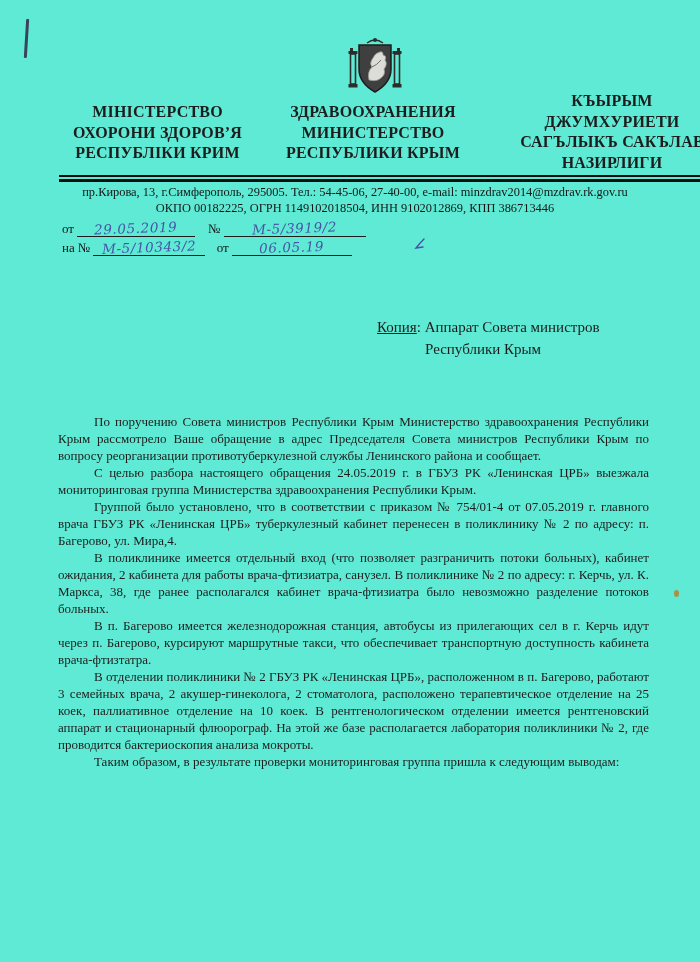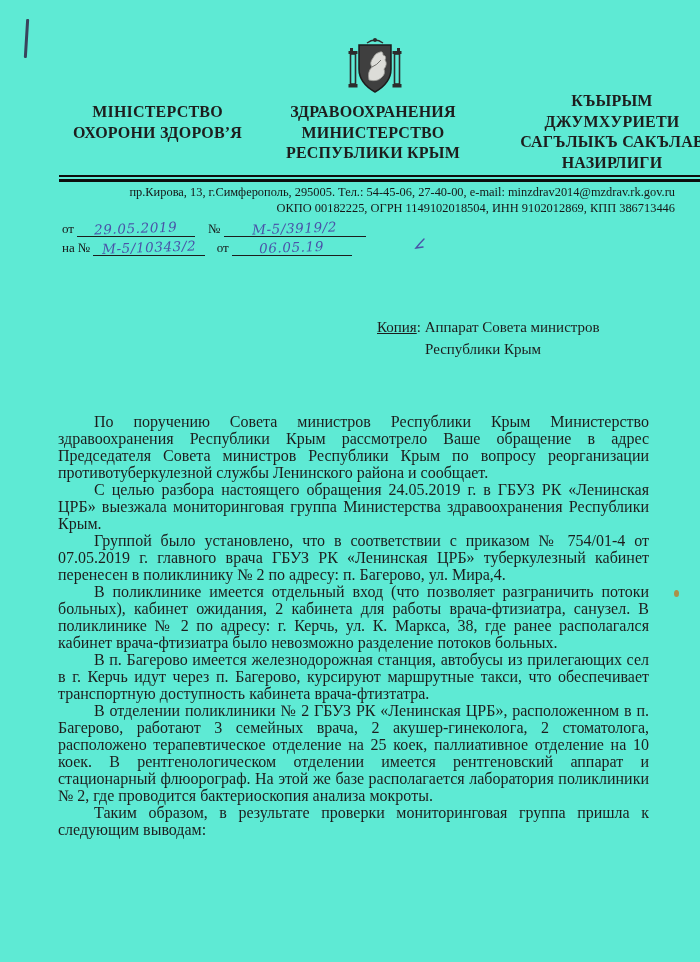--- a/index.html
+++ b/index.html
@@ -20,42 +20,42 @@
     font-size:16px; line-height:20.5px; letter-spacing:.2px; white-space:nowrap;}
   .hcol div{white-space:nowrap;}
   .hcol-uk{left:50px; top:102px; width:215px;}
   .hcol-ru{left:268px; top:102px; width:210px;}
   .hcol-crh{left:482px; top:91px; width:260px;}
   
   .rule{position:absolute; left:59px; top:175px; width:641px;}
   .rule .thin{height:2px; background:#0d0d0d;}
   .rule .thick{height:3.5px; background:#0d0d0d; margin-top:1.5px;}
   
-  .contact{position:absolute; left:35px; top:184px; width:640px; text-align:right;
+  .contact{position:absolute; left:35px; top:184px; width:640px; text-align:center;
     font-size:12.4px; line-height:16px; color:#161616;}
   
   .refblock{position:absolute; left:62px; top:219px; font-size:13px; color:#151515;}
   .refrow{height:19px; white-space:nowrap;}
   .reflabel{display:inline-block; vertical-align:bottom; padding-right:3px;}
   .reffield{display:inline-block; vertical-align:bottom; border-bottom:1.4px solid #1d1d1d;
     text-align:center; height:17px;}
   .hand{display:inline-block; font-family:"DejaVu Serif", serif; font-style:italic;
     font-size:13.5px; letter-spacing:.6px; color:#4a53a8;
     transform:rotate(-2deg) translateY(1px); white-space:nowrap;}
   .f-date1{width:118px;} .f-num1{width:142px; margin-left:10px;}
   .f-num2{width:112px;} .f-date2{width:120px; margin-left:8px;}
   .check-mark{position:absolute; left:413px; top:236px;}
   
   .copyto{position:absolute; left:377px; top:316px; width:245px;
     font-size:15px; line-height:22px;}
   .copyto .u{text-decoration:underline;text-align:center;}
   .copyto .l2{padding-left:48px;}
   
   .bodytext{position:absolute; left:58px; top:413px; width:591px;
-    font-size:16px; line-height:17px; text-align:justify;}
+    font-size:13px; line-height:17px; text-align:justify;}
   .bodytext p{margin:0; text-indent:36px;}
 </style>
 </head>
 <body>
 
 <div class="page">
 
   <div class="pen-slash"></div>
   <div class="speck"></div>
 
@@ -78,20 +78,21 @@
       <path d="M12 9 H44 V33 Q44 47 28 56 Q12 47 12 33 Z" fill="#3f3f3f" stroke="#1d1d1d" stroke-width="1.5"></path>
 
       <path d="M22 44 Q20 36 25 31 Q22 27 26 22 Q28 17 33 16 Q36 15 36 19 Q40 20 38 24 Q41 28 37 33 Q39 38 34 42 Q30 46 22 44 Z" fill="#dcdcd8" stroke="#9a9a96" stroke-width="0.8"></path>
       <path d="M25 31 Q30 29 34 24" fill="none" stroke="#6f6f6b" stroke-width="1"></path>
     </svg>
   </div>
 
   <div class="hcol hcol-uk">
     <div>МІНІСТЕРСТВО</div>
     <div>ОХОРОНИ ЗДОРОВ’Я</div>
+    <div>РЕСПУБЛІКИ КРИМ</div>
   </div>
   <div class="hcol hcol-ru">
     <div>ЗДРАВООХРАНЕНИЯ</div>
     <div>МИНИСТЕРСТВО</div>
     <div>РЕСПУБЛИКИ КРЫМ</div>
   </div>
   <div class="hcol hcol-crh">
     <div>КЪЫРЫМ</div>
     <div>ДЖУМХУРИЕТИ</div>
     <div>САГЪЛЫКЪ САКЪЛАВ</div>

